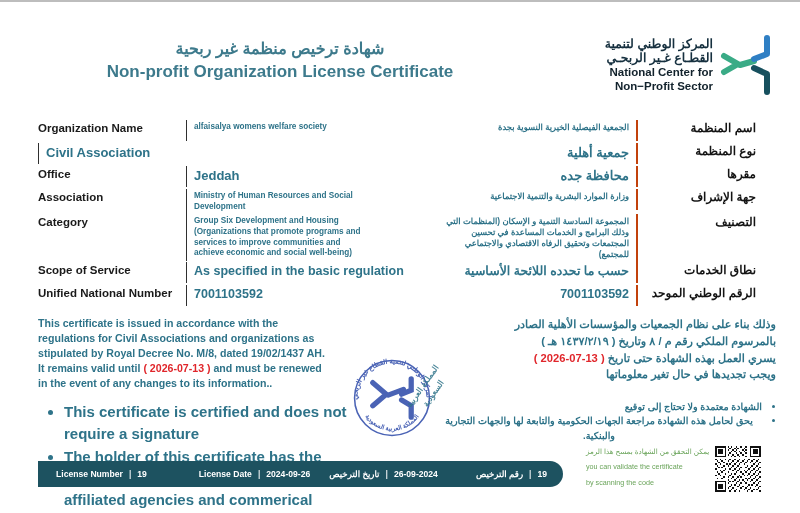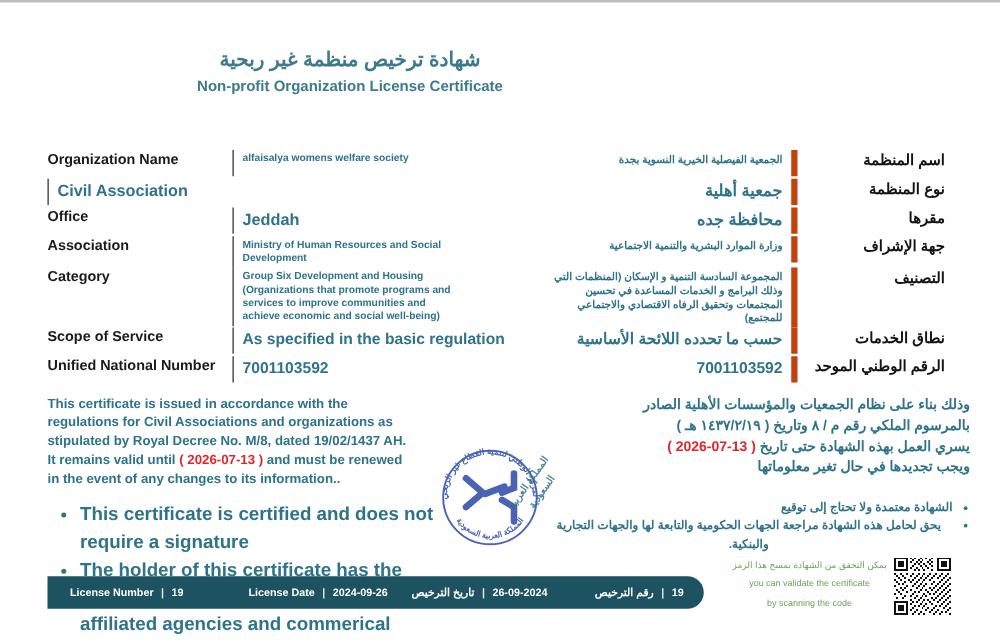--- a/index.html
+++ b/index.html
@@ -37,21 +37,21 @@
     color: #3d7a8c;
   }
   .title-ar {
     font-size: 16px;
     font-weight: bold;
     direction: rtl;
     line-height: 1.35;
     letter-spacing: 0px;
   }
   .title-en {
-    font-size: 12px;
+    font-size: 17px;
     font-weight: bold;
     line-height: 1.35;
     margin-top: 1px;
   }
 
   .logo-wrap {
     position: absolute;
     right: 28px;
     top: 0px;
     display: flex;
@@ -103,21 +103,21 @@
     flex: 1 1 auto;
     border-left: 1px solid #2f2f2f;
     padding-left: 7px;
     color: #2e7389;
     padding-top: 2px;
     padding-bottom: 2px;
     min-height: 17px;
   }
   .val-ar {
     flex: 1 1 auto;
-    border-right: 5px solid #c2410c;
+    border-right: 2px solid #c2410c;
     padding-right: 7px;
     color: #2e7389;
     direction: rtl;
     text-align: right;
     padding-top: 2px;
     padding-bottom: 2px;
     min-height: 17px;
   }
   .lbl-ar {
     width: 118px;
@@ -240,21 +240,21 @@
 
   .qr-block {
     position: absolute;
     left: 586px;
     top: 444px;
     display: flex;
     align-items: flex-start;
     gap: 6px;
   }
   .qr-text {
-    text-align: center;
+    text-align: left;
     color: #6aa45a;
     font-size: 7.2px;
     line-height: 1.45;
     padding-top: 1px;
   }
   .qr-text .ar { direction: rtl; color: #6aa45a; }
   .qr-text .en { color: #6aa45a; margin-top: 5px; }
   .qr-img { width: 46px; height: 46px; flex: 0 0 auto; }
 </style>
 </head>
@@ -262,20 +262,34 @@
 
 <div class="page">
 
   <div class="header">
 
     <div class="title-block">
       <div class="title-ar">شهادة ترخيص منظمة غير ربحية</div>
       <div class="title-en">Non-profit Organization License Certificate</div>
     </div>
 
+    <div class="logo-wrap">
+      <div class="logo-text">
+        <div class="ar1">المركز الوطني لتنمية</div>
+        <div class="ar2">القطـاع غـير الربحـي</div>
+        <div class="en1">National Center for</div>
+        <div class="en2">Non−Profit Sector</div>
+      </div>
+      <svg class="logo-mark" viewBox="0 0 52 62">
+        <path d="M4 22 L18 30 L4 38" fill="none" stroke="#3aab86" stroke-width="6" stroke-linecap="round" stroke-linejoin="round"></path>
+        <path d="M20 31 L34 27" fill="none" stroke="#3aab86" stroke-width="6" stroke-linecap="round"></path>
+        <path d="M47 4 L47 20 L34 25" fill="none" stroke="#2f7fc4" stroke-width="6" stroke-linecap="round" stroke-linejoin="round"></path>
+        <path d="M34 34 L47 40 L47 58" fill="none" stroke="#17505e" stroke-width="6" stroke-linecap="round" stroke-linejoin="round"></path>
+      </svg>
+    </div>
   </div>
 
   <div class="table">
 
     <div class="row">
       <div class="lbl-en">Organization Name</div>
       <div class="val-en small">alfaisalya womens welfare society</div>
       <div class="val-ar small">الجمعية الفيصلية الخيرية النسوية بجدة</div>
       <div class="lbl-ar">اسم المنظمة</div>
     </div>

